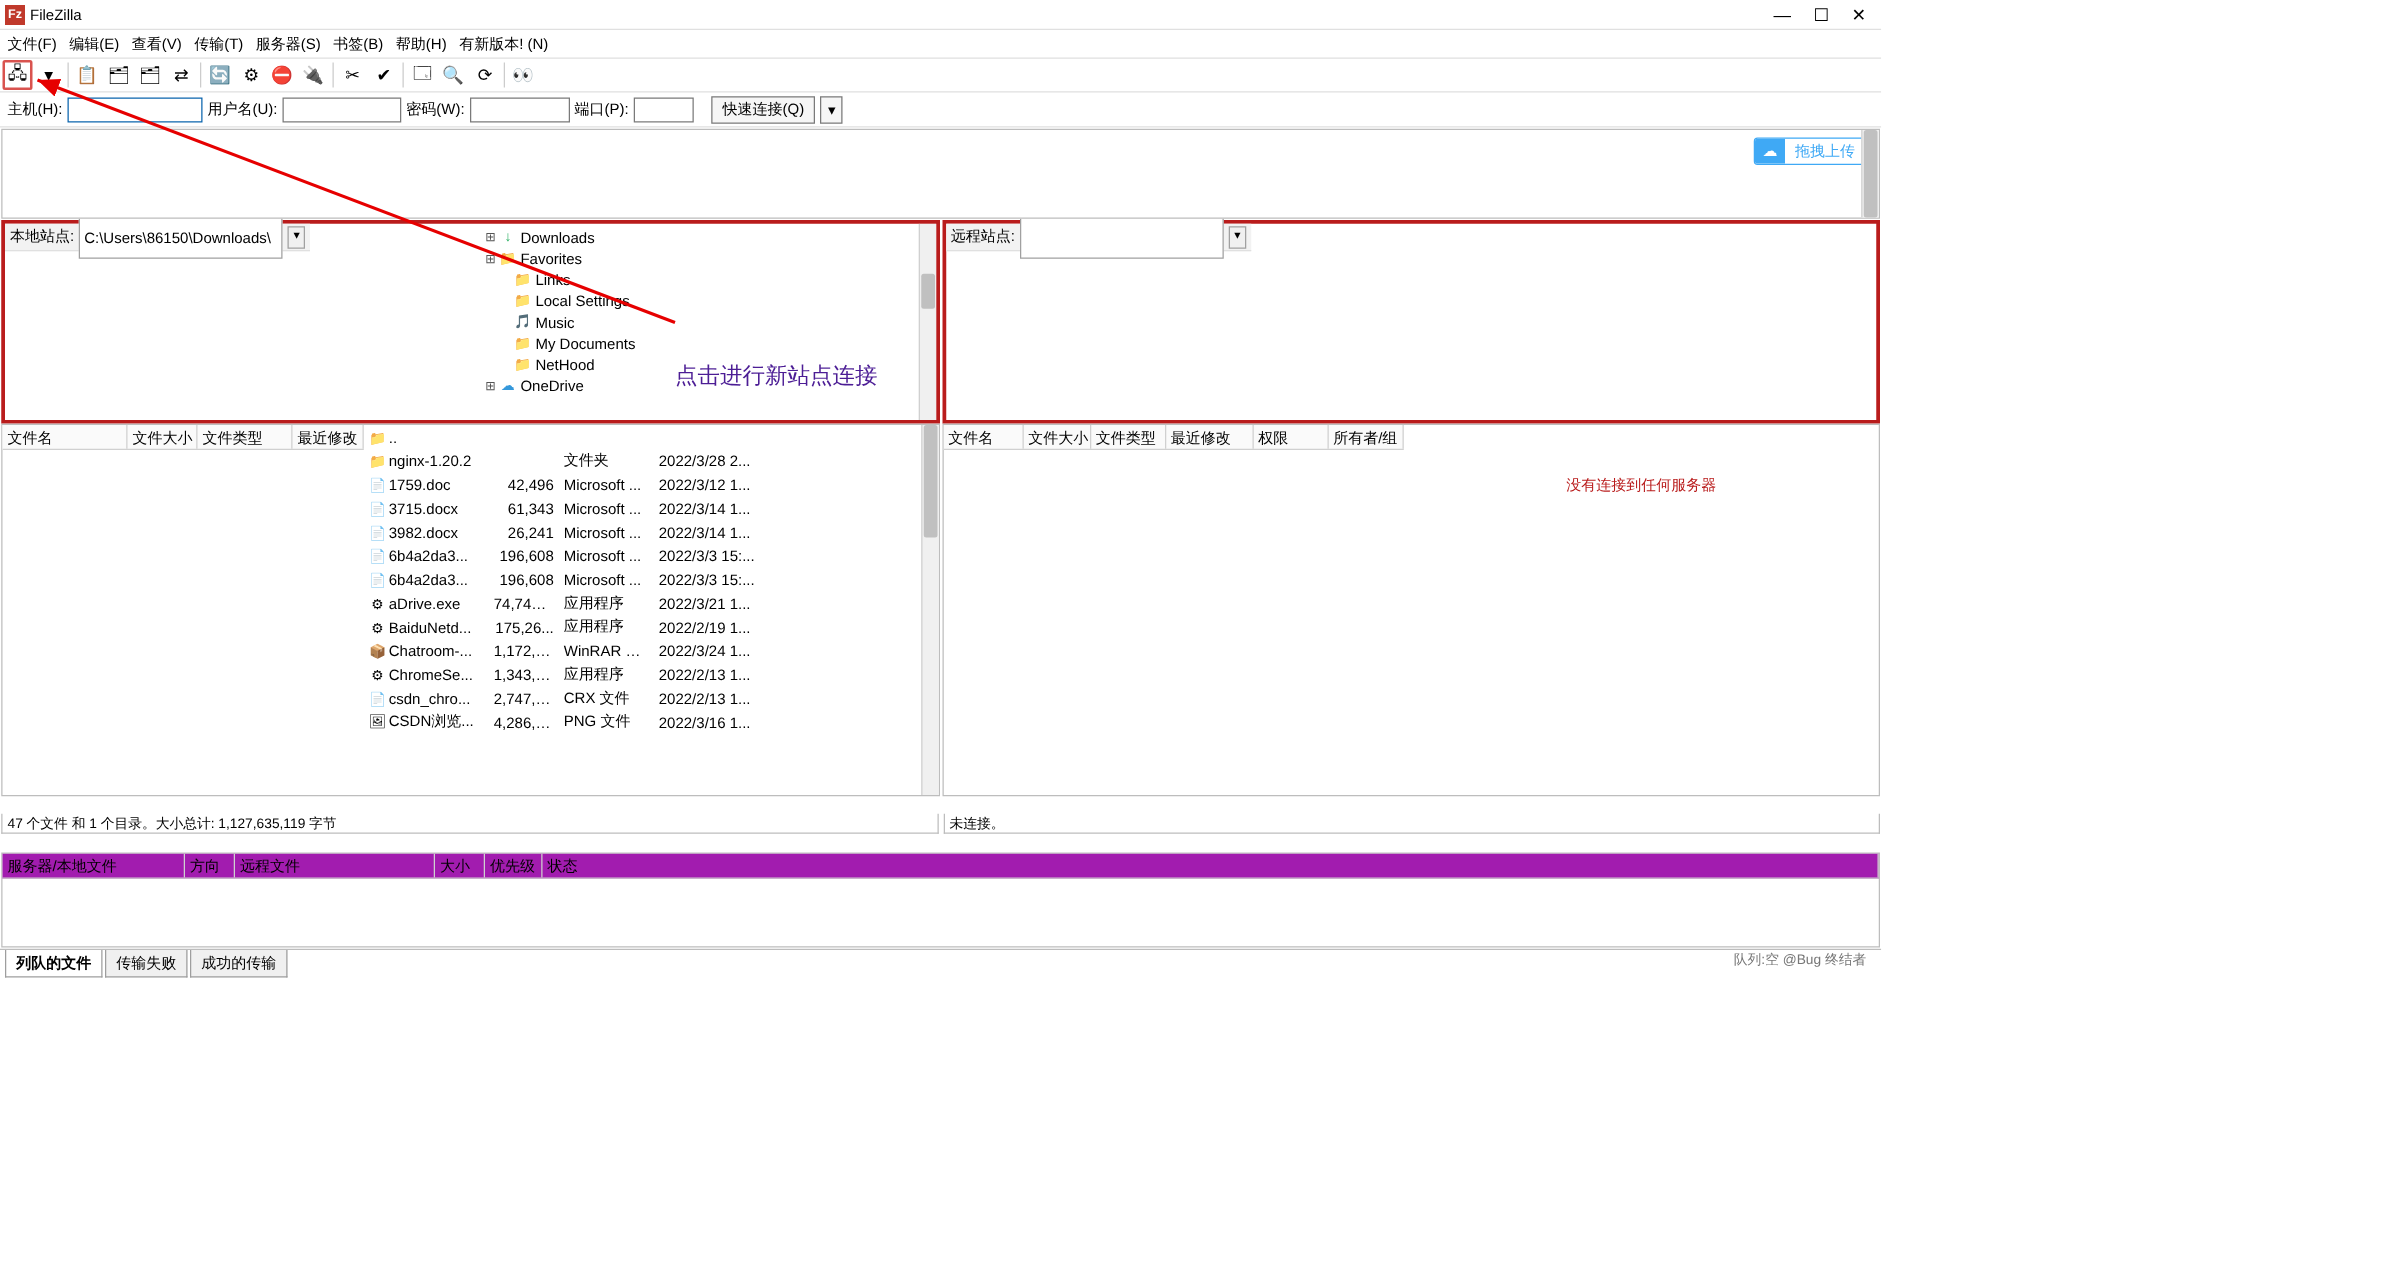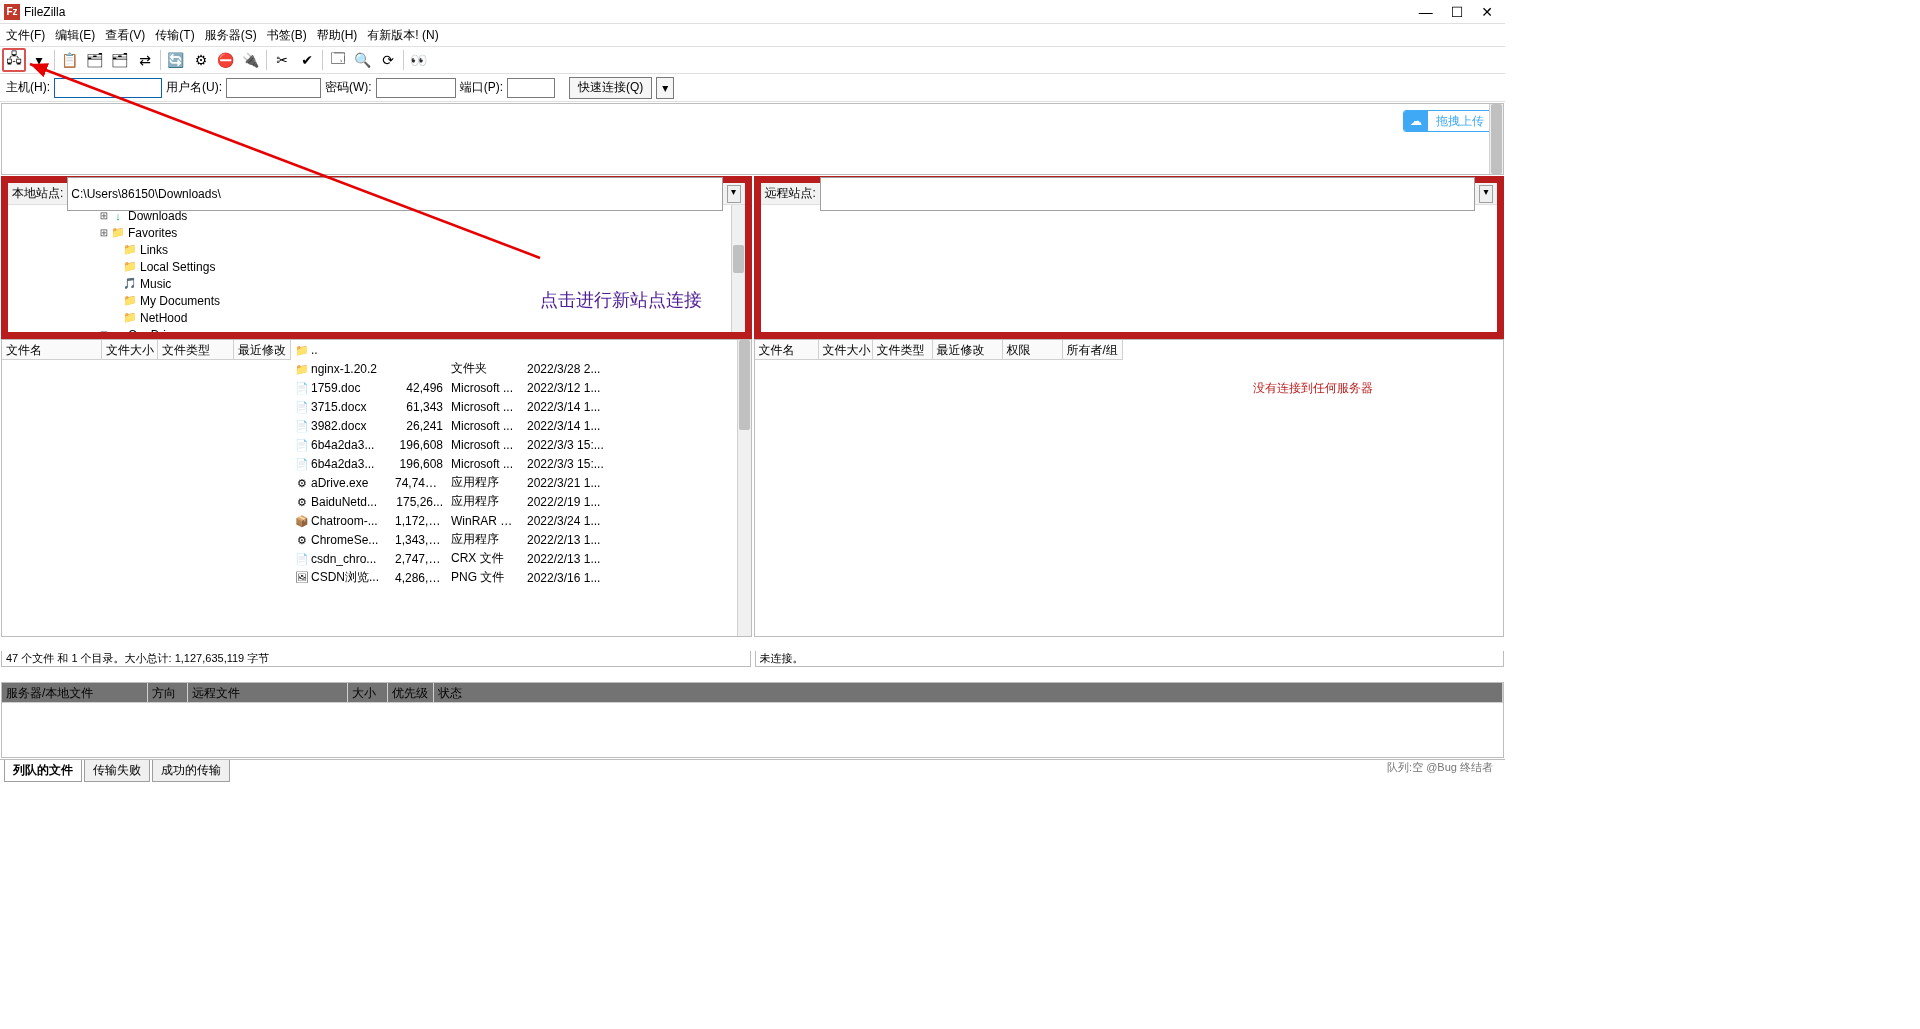--- a/index.html
+++ b/index.html
@@ -22,21 +22,21 @@
 .quickbar .user { width: 95px; }
 .quickbar .pass { width: 80px; }
 .quickbar .port { width: 48px; }
 .quickbar button { height: 22px; padding: 0 8px; border: 1px solid #7a7a7a; background: #f6f6f6; font-size: 12px; cursor: default; }
 .quickbar .drop { width: 18px; padding: 0; }
 .logpane { height: 72px; border: 1px solid #bdbdbd; margin: 1px; position: relative; background: #fff; }
 .logpane .upload-btn { position: absolute; right: 10px; top: 6px; display: flex; align-items: center; border: 1px solid #3fa9f5; border-radius: 3px; overflow: hidden; height: 22px; }
 .logpane .upload-btn .ic { width: 24px; height: 100%; background: #3fa9f5; color: #fff; display: flex; align-items: center; justify-content: center; font-size: 12px; }
 .logpane .upload-btn .tx { padding: 0 8px; color: #3fa9f5; font-size: 12px; }
 .midrow { display: flex; height: 163px; gap: 2px; padding: 0 1px; }
-.panel { border: 7px solid #b91c1c; display: flex; flex-direction: column; background: #fff; }
+.panel { border: 3px solid #b91c1c; display: flex; flex-direction: row; background: #fff; gap: 48px; }
 .localtree { flex: 1; }
 .remotetree { flex: 1; }
 .pathrow { display: flex; align-items: center; height: 22px; border-bottom: 1px solid #e0e0e0; padding: 0 4px; gap: 4px; background: #f2f2f2; }
 .pathrow label { font-size: 12px; }
 .pathrow .pathin { flex: 1; border: 1px solid #a0a0a0; height: 18px; padding: 16px 3px; font-size: 12px; background: #fff; }
 .pathrow .dd { width: 14px; height: 18px; border: 1px solid #a0a0a0; text-align: center; font-size: 10px; background: #f0f0f0; }
 .treearea { flex: 1; overflow: auto; padding: 2px 0; position: relative; }
 .treerow { display: flex; align-items: center; height: 17px; font-size: 12px; cursor: default; }
 .treerow .sp { display: inline-block; }
 .treerow .exp { width: 12px; text-align: center; color: #555; font-size: 10px; }
@@ -51,21 +51,21 @@
 .colheads .ch { border-right: 1px solid #d0d0d0; padding: 2px 4px; font-size: 12px; overflow: hidden; white-space: nowrap; }
 .filebody { flex: 1; overflow: auto; position: relative; }
 .filebody .row { display: flex; height: 19px; align-items: center; font-size: 12px; cursor: default; }
 .filebody .cell { padding: 0 4px; overflow: hidden; white-space: nowrap; text-overflow: ellipsis; }
 .filebody .fi { display: inline-block; width: 14px; text-align: center; margin-right: 2px; font-size: 11px; }
 .scrollbar-v { position: absolute; right: 0; top: 0; bottom: 0; width: 14px; background: #f0f0f0; border-left: 1px solid #d0d0d0; }
 .scrollbar-v .thumb { position: absolute; left: 1px; right: 1px; background: #c0c0c0; border-radius: 2px; }
 .statusline { height: 16px; border: 1px solid #bdbdbd; border-top: none; padding: 0 4px; font-size: 11px; display: flex; align-items: center; background: #fff; margin: 14px 1px; }
 .nomsg { text-align: center; padding-top: 40px; color: #b91c1c; font-size: 12px; }
 .queuepane { height: 76px; border: 1px solid #bdbdbd; margin: 1px; background: #fff; }
-.queuepane .qheads { display: flex; height: 20px; border-bottom: 1px solid #d0d0d0; background: #737373; }
+.queuepane .qheads { display: flex; height: 20px; border-bottom: 1px solid #d0d0d0; background: #a21caf; }
 .queuepane .qh { border-right: 1px solid #d0d0d0; padding: 2px 4px; font-size: 12px; }
 .tabs-bottom { display: flex; height: 22px; padding: 0 4px; gap: 2px; align-items: flex-start; border-top: 1px solid #bdbdbd; }
 .tabs-bottom .tab { border: 1px solid #9e9e9e; border-top: none; padding: 2px 8px; font-size: 12px; background: #f0f0f0; cursor: default; }
 .tabs-bottom .tab.active { background: #fff; font-weight: bold; }
 .tabs-bottom .filler { flex: 1; }
 .tabs-bottom .credit { font-size: 11px; color: #777; padding-right: 8px; }
 .annot { position: absolute; color: #4c1d95; font-size: 18px; font-weight: 500; pointer-events: none; }
 .arrow-svg { position: absolute; pointer-events: none; }
 </style>
 </head>

